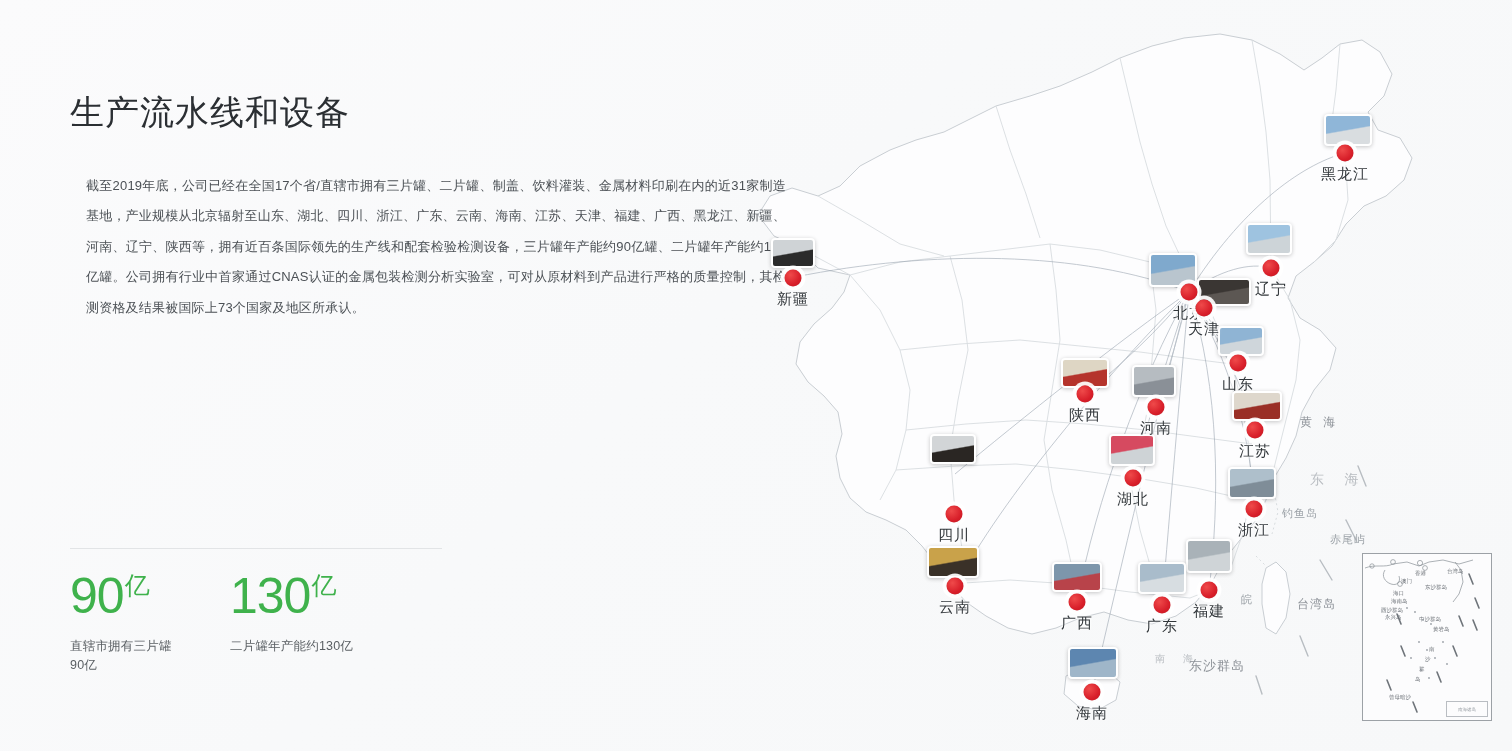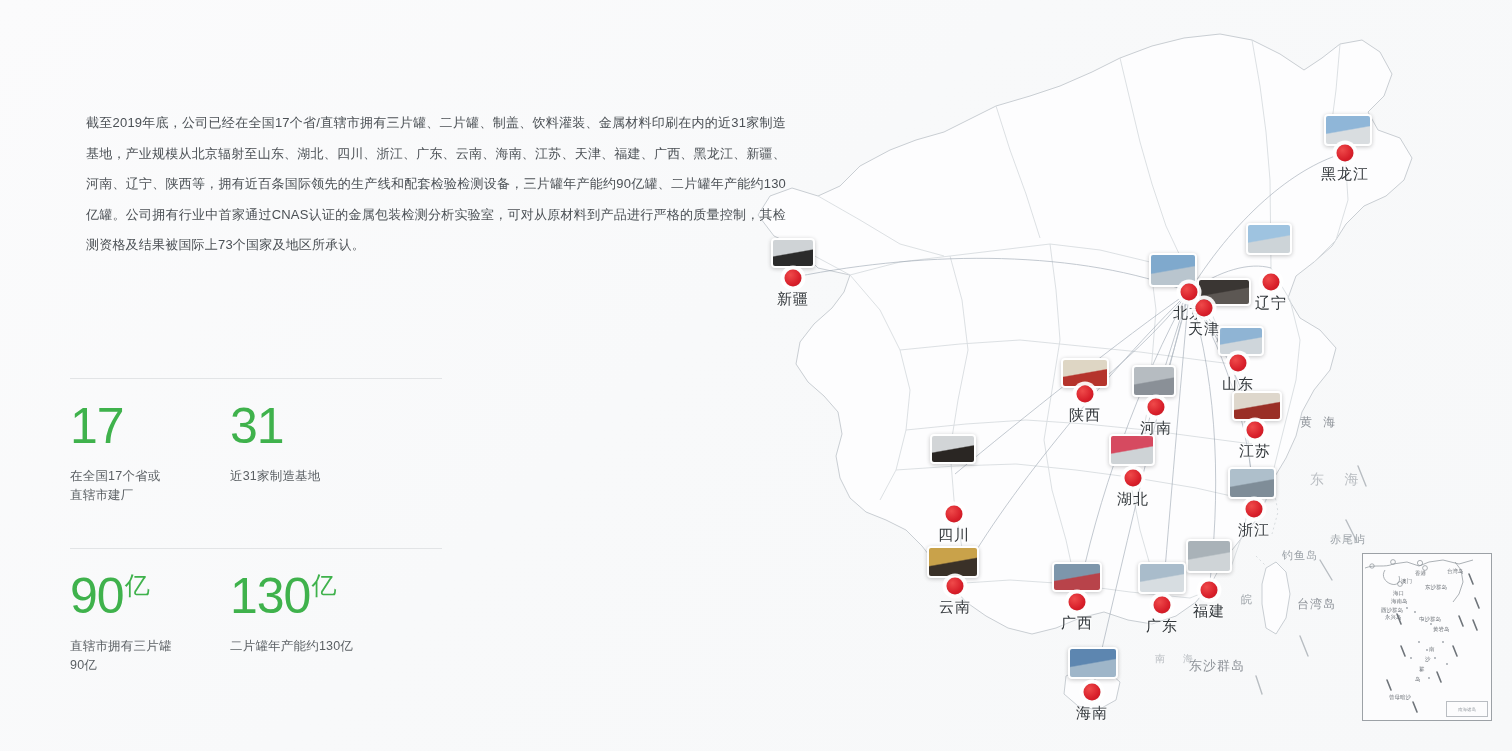--- a/index.html
+++ b/index.html
@@ -88,43 +88,24 @@
     display:flex;align-items:center;justify-content:center;
     font-family:"Liberation Serif","DejaVu Serif",serif;
   }
 </style>
 </head>
 <body>
 
 <div id="stage">
 
   <div class="left-panel">
+    <h1 class="page-title">生产流水线和设备</h1>
     <p class="body-copy">截至2019年底，公司已经在全国17个省/直辖市拥有三片罐、二片罐、制盖、饮料灌装、金属材料印刷在内的近31家制造基地，产业规模从北京辐射至山东、湖北、四川、浙江、广东、云南、海南、江苏、天津、福建、广西、黑龙江、新疆、河南、辽宁、陕西等，拥有近百条国际领先的生产线和配套检验检测设备，三片罐年产能约90亿罐、二片罐年产能约130亿罐。公司拥有行业中首家通过CNAS认证的金属包装检测分析实验室，可对从原材料到产品进行严格的质量控制，其检测资格及结果被国际上73个国家及地区所承认。</p>
   </div>
 
-  <div class="stats-block first">
-    <div class="divider"></div>
-    <div class="stat-row">
-      <div class="stat-cell">
-        <div class="stat-value">
-          <span>17</span>
-            <span class="unit"></span>
-        </div>
-        <div class="stat-label">在全国17个省或
-直辖市建厂</div>
-      </div>
-      <div class="stat-cell">
-        <div class="stat-value">
-          <span>31</span>
-            <span class="unit"></span>
-        </div>
-        <div class="stat-label">近31家制造基地</div>
-      </div>
-    </div>
-  </div>
 
   <div class="stats-block second">
     <div class="divider"></div>
     <div class="stat-row">
       <div class="stat-cell">
         <div class="stat-value">
           <span>90</span>
             <span class="unit">亿</span>
         </div>
         <div class="stat-label">直辖市拥有三片罐
@@ -217,21 +198,21 @@
         <path d="M489,292 C500,296 502,300 504,308"></path>
       </g>
     </svg>
 
     <div>
       <div class="sea-label dark" style="left:516px;top:329px;font-size:12px;">渤 海</div>
       <div class="sea-label dark" style="left:600px;top:414px;font-size:12px;">黄 海</div>
       <div class="sea-label" style="left:610px;top:471px;font-size:14px;">东  海</div>
       <div class="sea-label" style="left:455px;top:652px;font-size:10px;">南   海</div>
 
-      <div class="isl-label" style="left:582px;top:548px;text-align:right;">钓鱼岛</div>
+      <div class="isl-label" style="left:582px;top:506px;text-align:right;">钓鱼岛</div>
       <div class="isl-label" style="left:630px;top:532px;">赤尾屿</div>
       <div class="isl-label" style="left:597px;top:596px;font-size:12px;color:#8d9298;">台湾岛</div>
       <div class="isl-label" style="left:489px;top:657px;font-size:13px;color:#8d9298;">东沙群岛</div>
       <div class="isl-label" style="left:541px;top:592px;">皖</div>
     </div>
 
     <div id="markers">
         <div class="thumb" style="left: 93px; top: 253px;">
           <span class="ph" style="width: 40px; height: 26px; background: linear-gradient(170deg, rgb(207, 211, 214) 0%, rgb(207, 211, 214) 48%, rgb(43, 43, 43) 52%, rgb(43, 43, 43) 100%);"></span>
         </div>
@@ -242,21 +223,21 @@
         <div class="thumb" style="left: 648px; top: 130px;">
           <span class="ph" style="width: 44px; height: 28px; background: linear-gradient(170deg, rgb(143, 182, 216) 0%, rgb(143, 182, 216) 48%, rgb(217, 221, 224) 52%, rgb(217, 221, 224) 100%);"></span>
         </div>
         <div class="marker" style="left: 645px; top: 153px;">
           <div class="dot"></div>
           <div class="mk-label">黑龙江</div>
         </div>
         <div class="thumb" style="left: 569px; top: 239px;">
           <span class="ph" style="width: 42px; height: 28px; background: linear-gradient(170deg, rgb(158, 195, 224) 0%, rgb(158, 195, 224) 48%, rgb(205, 212, 216) 52%, rgb(205, 212, 216) 100%);"></span>
         </div>
-        <div class="marker" style="left: 571px; top: 268px; margin-top: 14px;">
+        <div class="marker" style="left: 571px; top: 268px;">
           <div class="dot"></div>
           <div class="mk-label">辽宁</div>
         </div>
         <div class="thumb" style="left: 473px; top: 270px;">
           <span class="ph" style="width: 44px; height: 30px; background: linear-gradient(170deg, rgb(127, 169, 205) 0%, rgb(127, 169, 205) 48%, rgb(185, 197, 206) 52%, rgb(185, 197, 206) 100%);"></span>
         </div>
         <div class="marker" style="left: 489px; top: 292px;">
           <div class="dot"></div>
           <div class="mk-label">北京</div>
         </div>

